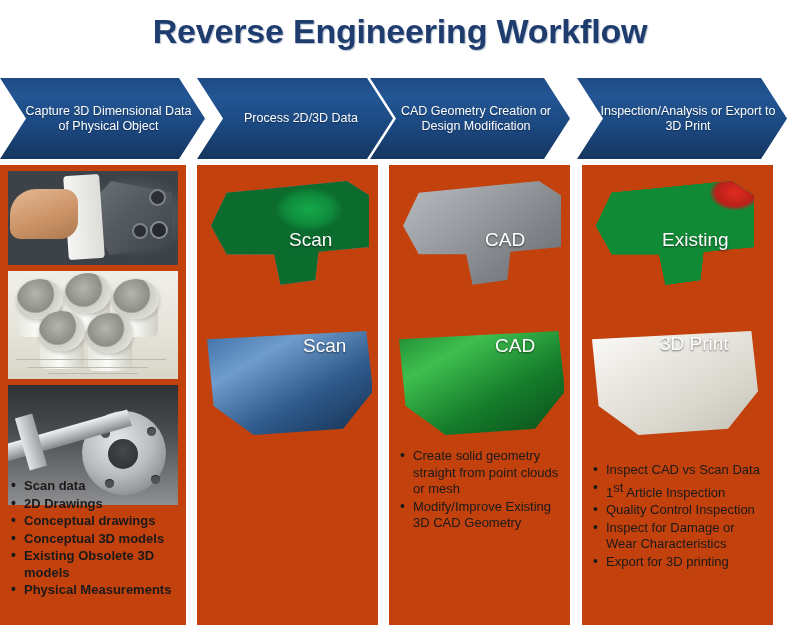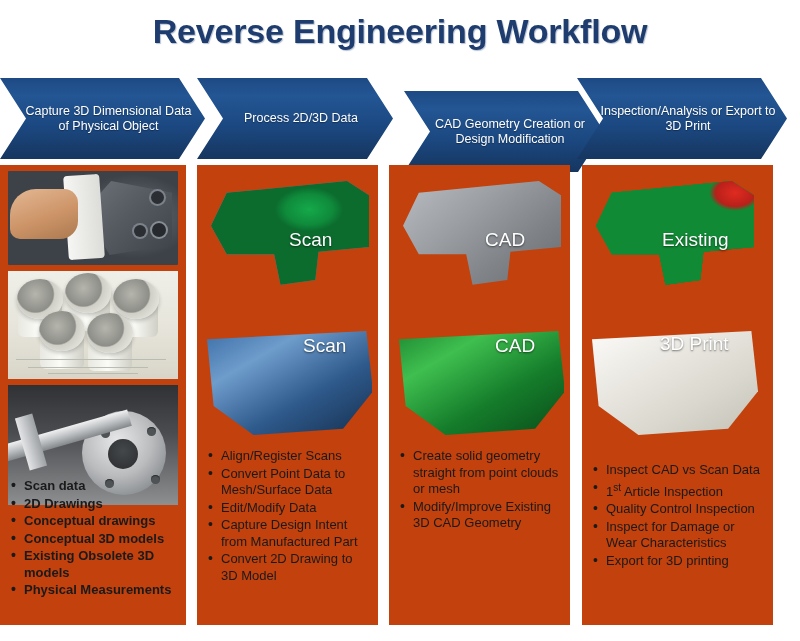--- a/index.html
+++ b/index.html
@@ -59,21 +59,21 @@
     box-sizing: border-box;
   }
   .arrow .arrow-label {
     display: block;
     padding-left: 22px;
     padding-right: 10px;
     text-shadow: 0 1px 1px rgba(0,0,0,0.35);
   }
   #arrow-1 { left: 0px;   width: 205px; }
   #arrow-2 { left: 197px; width: 196px; }
-  #arrow-3 { left: 404px; width: 200px; margin-top: 13px; }
+  #arrow-3 { left: 370px; width: 200px; }
   #arrow-4 { left: 577px; width: 210px; }
 
   
   .column {
     position: absolute;
     top: 165px;
     background: #c2410c;
     box-sizing: border-box;
   }
   #col-1 { left: 0px;   width: 186px; height: 460px; font-weight: bold; }
@@ -225,21 +225,21 @@
     margin-bottom: 1px;
   }
   .bullets li::before {
     content: "•";
     position: absolute;
     left: 1px;
     top: -1px;
     font-size: 14px;
     color: #1a1a1a;
   }
-  .bullets sup { font-size: 10px; vertical-align: super; }
+  .bullets sup { font-size: 13px; vertical-align: super; }
 </style>
 </head>
 <body>
 
 <div id="page">
 
   <div id="title">Reverse Engineering Workflow</div>
 
   <div id="arrow-band">
     <div class="arrow" id="arrow-1">
@@ -306,27 +306,20 @@
     <div class="media-stack">
       <div class="render" id="c2-img-1">
         <div class="part-body scan-mesh"></div>
         <div class="media-caption" style="left:86px; top:58px;">Scan</div>
       </div>
       <div class="render" id="c2-img-2">
         <div class="surface surface-blue"></div>
         <div class="media-caption" style="left:100px; top:12px;">Scan</div>
       </div>
     </div>
-    <ul class="bullets" id="bullets-2">
-      <li>Align/Register Scans</li>
-      <li>Convert Point Data to Mesh/Surface Data</li>
-      <li>Edit/Modify Data</li>
-      <li>Capture Design Intent from Manufactured Part</li>
-      <li>Convert 2D Drawing to 3D Model</li>
-    </ul>
   </div>
 
   <div class="column" id="col-3">
     <div class="media-stack">
       <div class="render" id="c3-img-1">
         <div class="part-body cad-gray"></div>
         <div class="media-caption" style="left:90px; top:58px;">CAD</div>
       </div>
       <div class="render" id="c3-img-2">
         <div class="surface surface-green"></div>

